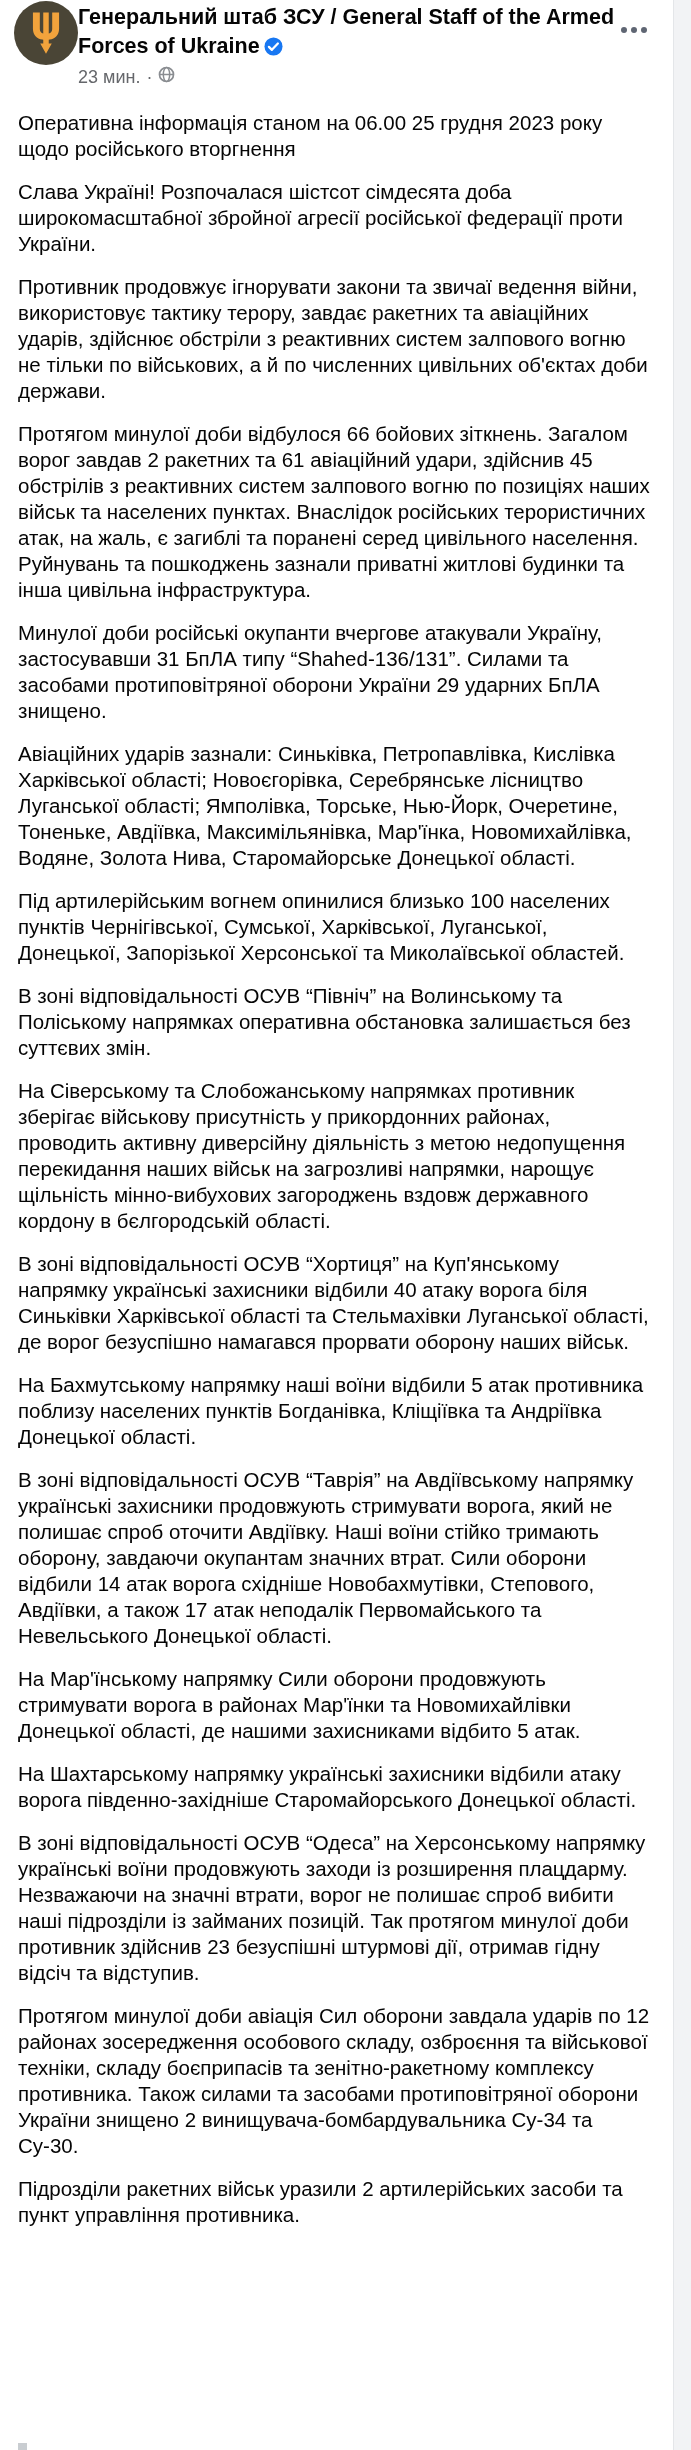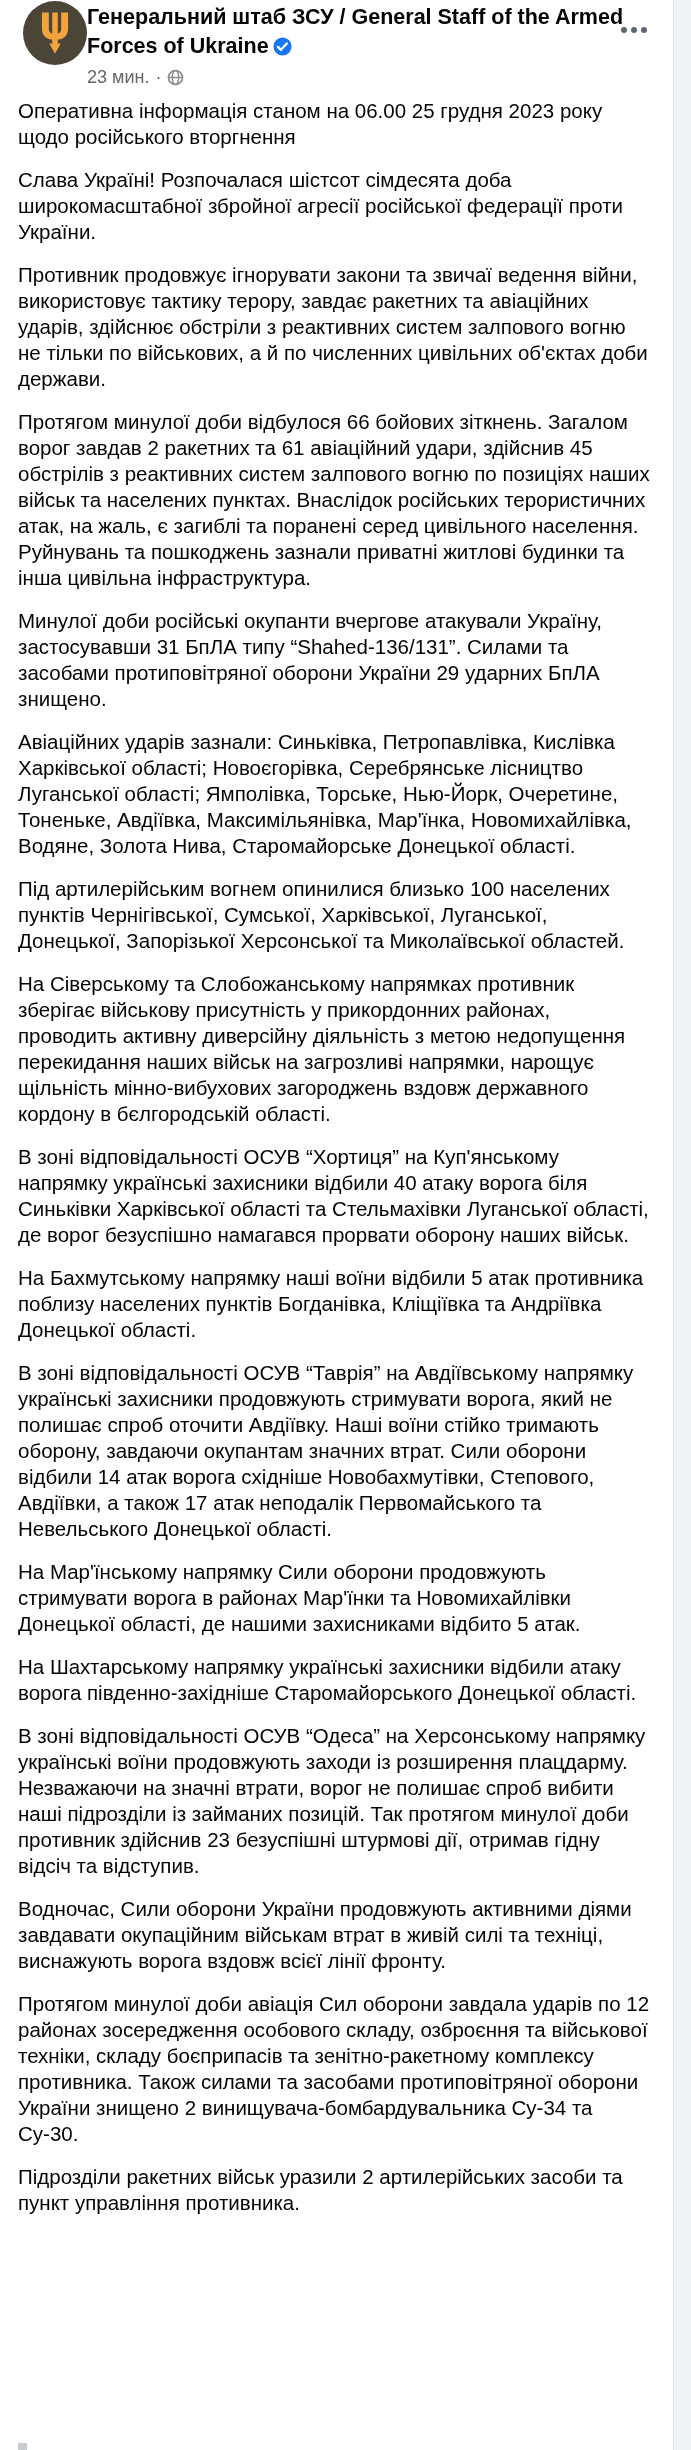--- a/index.html
+++ b/index.html
@@ -9,59 +9,59 @@
     height: 2450px;
     background: #ffffff;
     font-family: "Liberation Sans", sans-serif;
     color: #050505;
     overflow: hidden;
     position: relative;
   }
   .page-wrap { position: relative; width: 691px; height: 2450px; background:#fff; }
 
   
-  .post-header { position: relative; padding: 1px 60px 0 4px; min-height: 86px; margin-left: 9px; }
+  .post-header { position: relative; padding: 1px 60px 0 4px; min-height: 86px; }
   .avatar {
     position: absolute; left: 14px; top: 1px;
     width: 64px; height: 64px; border-radius: 50%;
     background: #4A4536;
     display: flex; align-items: center; justify-content: center;
     cursor: pointer;
   }
   .header-text { margin-left: 74px; padding-top: 2px; max-width: 545px; }
   .page-name {
     font-size: 21.5px; font-weight: 700; line-height: 29px; color: #050505;
     cursor: pointer;
   }
   .verified {
     display: inline-block; width: 19px; height: 19px; vertical-align: -3px; margin-left: 4px;
   }
   .meta-row {
-    display: flex; align-items: center; gap: 6px;
+    display: flex; gap: 6px;
     margin-top: 5px; font-size: 18px; color: #65676B; line-height: 22px;
   }
   .meta-row .ts { cursor: pointer; }
   .menu-btn {
     position: absolute; top: 12px; right: 39px;
     width: 36px; height: 36px; border-radius: 50%;
     display: flex; align-items: center; justify-content: center; gap: 4px;
     cursor: pointer; border: none; background: transparent; padding: 0;
   }
   .menu-btn i {
     width: 6px; height: 6px; border-radius: 50%; background: #5f6673; display: block;
   }
 
   
   .post-body {
     padding: 6px 40px 0 18px;
     font-size: 20.5px;
     line-height: 26px;
     color: #050505;
   }
-  .post-body p { margin: 4px 0 17px 0; white-space: pre-line; }
+  .post-body p { margin: 16px 0 17px 0; white-space: pre-line; }
 
   
   .scrollbar-track {
     position: absolute; top: 0; right: 0;
     width: 18px; height: 2450px;
     background: #f2f3f5;
     border-left: 1px solid #e4e6e9;
   }
 
   
@@ -115,28 +115,28 @@
   </div>
 
   <div class="post-body">
     <p>Оперативна інформація станом на 06.00 25 грудня 2023 року щодо російського вторгнення</p>
     <p>Слава Україні! Розпочалася шістсот сімдесята доба широкомасштабної збройної агресії російської федерації проти України.</p>
     <p>Противник продовжує ігнорувати закони та звичаї ведення війни, використовує тактику терору, завдає ракетних та авіаційних ударів, здійснює обстріли з реактивних систем залпового вогню не тільки по військових, а й по численних цивільних об'єктах доби держави.</p>
     <p>Протягом минулої доби відбулося 66 бойових зіткнень. Загалом ворог завдав 2 ракетних та 61 авіаційний удари, здійснив 45 обстрілів з реактивних систем залпового вогню по позиціях наших військ та населених пунктах. Внаслідок російських терористичних атак, на жаль, є загиблі та поранені серед цивільного населення. Руйнувань та пошкоджень зазнали приватні житлові будинки та інша цивільна інфраструктура.</p>
     <p>Минулої доби російські окупанти вчергове атакували Україну, застосувавши 31 БпЛА типу “Shahed-136/131”. Силами та засобами протиповітряної оборони України 29 ударних БпЛА знищено.</p>
     <p>Авіаційних ударів зазнали: Синьківка, Петропавлівка, Кислівка Харківської області; Новоєгорівка, Серебрянське лісництво Луганської області; Ямполівка, Торське, Нью-Йорк, Очеретине, Тоненьке, Авдіївка, Максимільянівка, Мар'їнка, Новомихайлівка, Водяне, Золота Нива, Старомайорське Донецької області.</p>
     <p>Під артилерійським вогнем опинилися близько 100 населених пунктів Чернігівської, Сумської, Харківської, Луганської, Донецької, Запорізької Херсонської та Миколаївської областей.</p>
+    <p>В зоні відповідальності ОСУВ “Північ” на Волинському та Поліському напрямках оперативна обстановка залишається без суттєвих змін.</p>
     <p>На Сіверському та Слобожанському напрямках противник зберігає військову присутність у прикордонних районах, проводить активну диверсійну діяльність з метою недопущення перекидання наших військ на загрозливі напрямки, нарощує щільність мінно-вибухових загороджень  вздовж державного кордону в бєлгородській області.</p>
     <p>В зоні відповідальності ОСУВ “Хортиця” на Куп'янському напрямку українські захисники відбили 40 атаку ворога біля Синьківки Харківської області та Стельмахівки Луганської області, де ворог безуспішно намагався прорвати оборону наших військ.</p>
     <p>На Бахмутському напрямку наші воїни відбили 5 атак противника поблизу населених пунктів Богданівка, Кліщіївка та Андріївка Донецької області.</p>
     <p>В зоні відповідальності ОСУВ “Таврія” на Авдіївському напрямку українські захисники продовжують стримувати ворога, який не полишає спроб оточити Авдіївку. Наші воїни стійко тримають оборону, завдаючи окупантам значних втрат. Сили оборони відбили 14 атак ворога східніше Новобахмутівки, Степового, Авдіївки, а також 17 атак неподалік Первомайського та Невельського Донецької області.</p>
     <p>На Мар'їнському напрямку Сили оборони продовжують стримувати ворога в районах Мар'їнки та Новомихайлівки Донецької області, де нашими захисниками відбито 5 атак.</p>
     <p>На Шахтарському напрямку українські захисники відбили атаку ворога південно-західніше Старомайорського Донецької області.</p>
     <p>В зоні відповідальності ОСУВ “Одеса” на Херсонському напрямку українські воїни продовжують заходи із розширення плацдарму. Незважаючи на значні втрати, ворог не полишає спроб вибити наші підрозділи із займаних позицій. Так протягом минулої доби противник здійснив 23 безуспішні штурмові дії, отримав гідну відсіч та відступив.</p>
-    <p>Водночас, Сили оборони України продовжують активними діями завдавати окупаційним військам втрат в живій силі та техніці, виснажують ворога вздовж всієї лінії фронту.</p>
     <p>Протягом минулої доби авіація Сил оборони завдала ударів по 12 районах зосередження особового складу, озброєння та військової техніки, складу боєприпасів та зенітно-ракетному комплексу противника. Також силами та засобами протиповітряної оборони України знищено 2 винищувача-бомбардувальника Су-34 та Су-30.</p>
     <p>Підрозділи ракетних військ уразили 2 артилерійських засоби та пункт управління противника.</p>
 
   </div>
 
   <div class="attachment-edge"></div>
 
   <div class="scrollbar-track"></div>
 </div>
 

